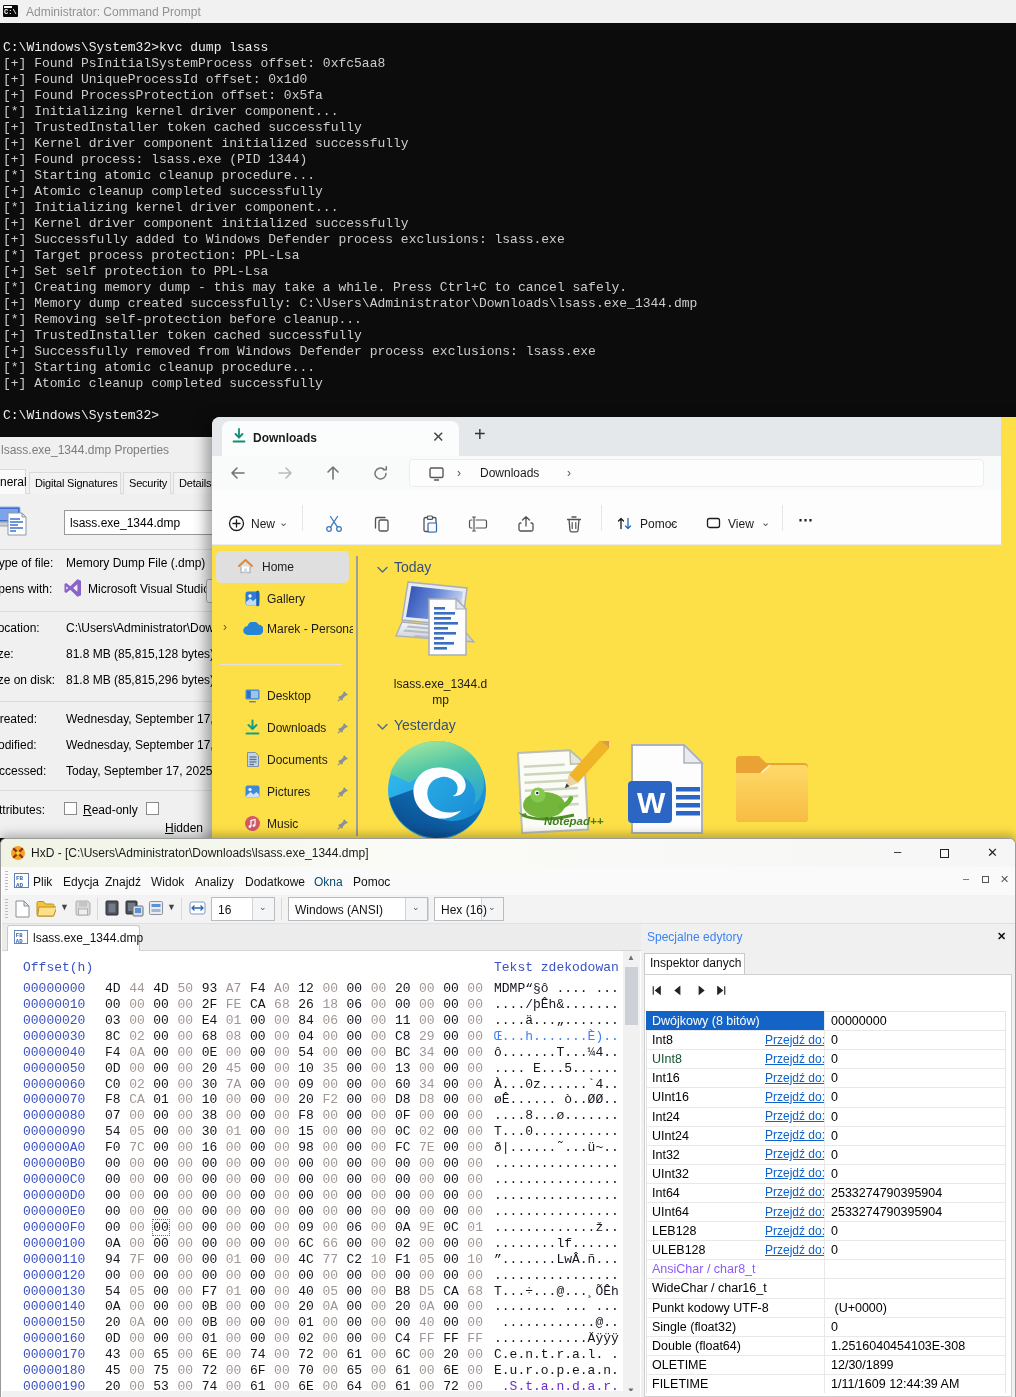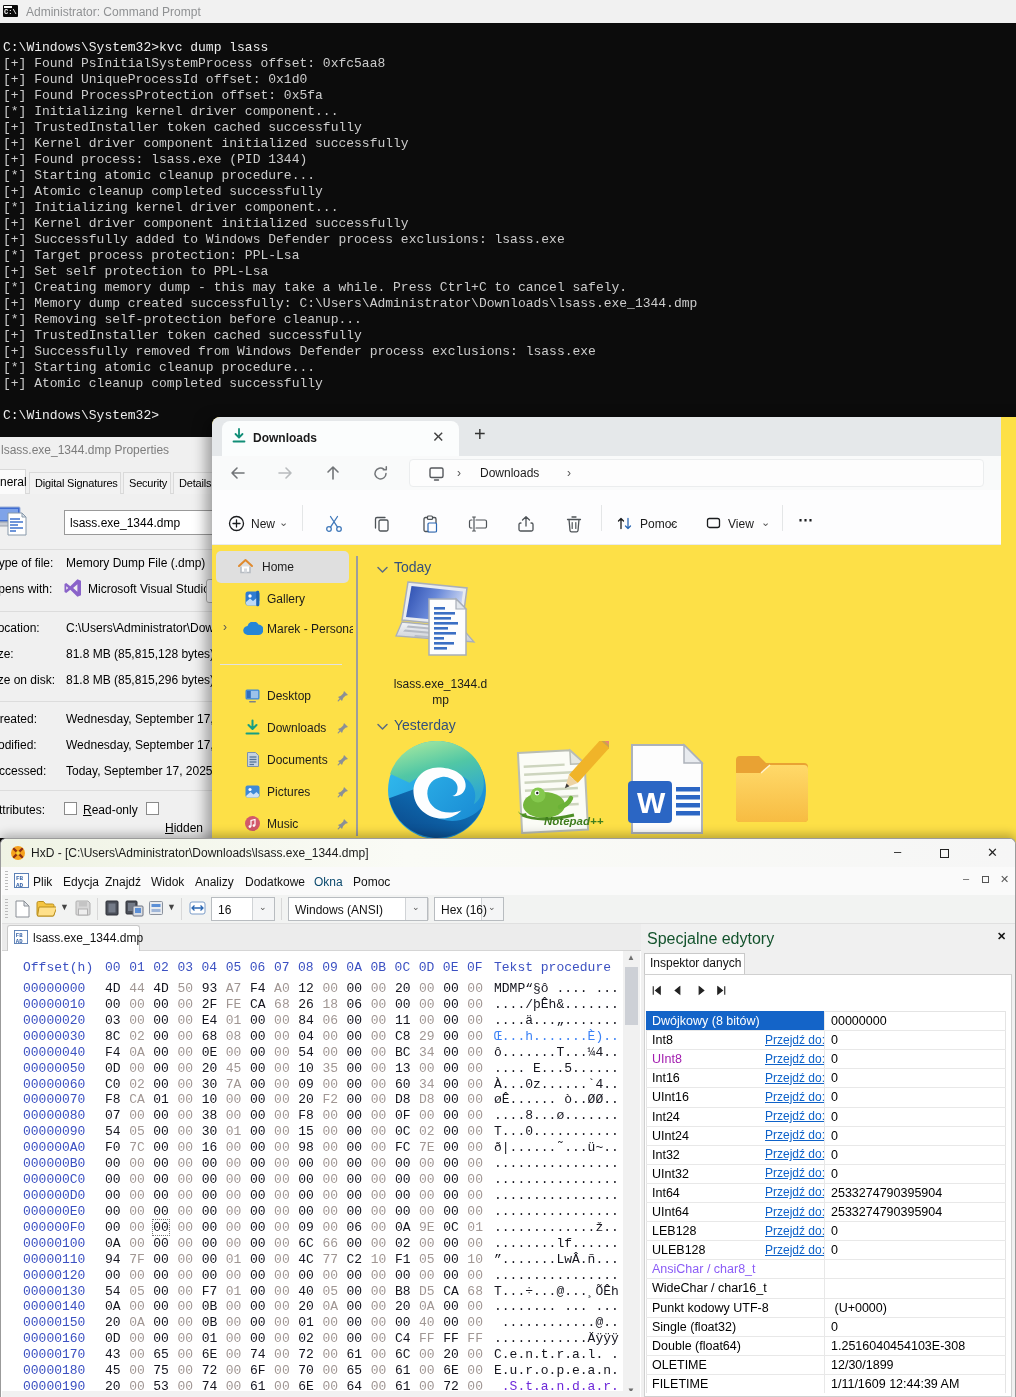--- a/index.html
+++ b/index.html
@@ -478,22 +478,21 @@
 <div class="abs" style="left:1px;top:85px;width:639px;height:27px;background:#ececec;border-bottom:1px solid #d5d5d5"></div>
 <div class="abs" style="left:6px;top:86px;width:133px;height:26px;background:#fff;border:1px solid #c9c9c9;border-bottom:none;border-radius:3px 3px 0 0"></div>
 <svg class="abs" style="left:13px;top:91px" width="14" height="14" viewBox="0 0 15 15">
 <rect x="0.5" y="0.5" width="14" height="14" fill="#fff" stroke="#5a7fb5"></rect>
 <text x="2" y="7" font-size="6" font-weight="bold" fill="#3a66a8" font-family="Liberation Mono">FB</text>
 <text x="2" y="13.5" font-size="6" font-weight="bold" fill="#3a66a8" font-family="Liberation Mono">AD</text>
     </svg>
 <span class="abs" style="left:32px;top:92px;font-size:12px;color:#111">lsass.exe_1344.dmp</span>
 <div class="abs" style="left:1px;top:112px;width:639px;height:446px;background:#fff"></div>
 <div class="hxrow mono" style="left:22px;top:121px;color:#3c51c2">Offset(h)</div>
-<div class="hxrow mono" style="left:104px;top:121px;color:#3c51c2;word-spacing:0.73px">00 01 02 03 04 05 06 07 08 09 0A 0B 0C 0D 0E 0F</div>
-<div class="hxrow mono" style="left:493px;top:121px;color:#3c51c2">Tekst procedure</div>
+<div class="hxrow mono" style="left:493px;top:121px;color:#3c51c2">Tekst zdekodowan</div>
 <div class="hxrow mono off" style="left:22px;top:142.0px">00000000</div>
 <div class="hxrow mono" style="left:104px;top:142.0px;word-spacing:0.73px"><b class="hb">4D</b> <b class="hz">44</b> <b class="hb">4D</b> <b class="hz">50</b> <b class="hb">93</b> <b class="hz">A7</b> <b class="hb">F4</b> <b class="hz">A0</b> <b class="hb">12</b> <b class="hz">00</b> <b class="hb">00</b> <b class="hz">00</b> <b class="hb">20</b> <b class="hz">00</b> <b class="hb">00</b> <b class="hz">00</b></div>
 <div class="hxrow mono" style="left:493px;top:142.0px;color:#14141e">MDMP“§ô&nbsp;.... ...</div>
 <div class="hxrow mono off" style="left:22px;top:157.9px">00000010</div>
 <div class="hxrow mono" style="left:104px;top:157.9px;word-spacing:0.73px"><b class="hb">00</b> <b class="hz">00</b> <b class="hb">00</b> <b class="hz">00</b> <b class="hb">2F</b> <b class="hz">FE</b> <b class="hb">CA</b> <b class="hz">68</b> <b class="hb">26</b> <b class="hz">18</b> <b class="hb">06</b> <b class="hz">00</b> <b class="hb">00</b> <b class="hz">00</b> <b class="hb">00</b> <b class="hz">00</b></div>
 <div class="hxrow mono" style="left:493px;top:157.9px;color:#14141e">..../þÊh&amp;.......</div>
 <div class="hxrow mono off" style="left:22px;top:173.8px">00000020</div>
 <div class="hxrow mono" style="left:104px;top:173.8px;word-spacing:0.73px"><b class="hb">03</b> <b class="hz">00</b> <b class="hb">00</b> <b class="hz">00</b> <b class="hb">E4</b> <b class="hz">01</b> <b class="hb">00</b> <b class="hz">00</b> <b class="hb">84</b> <b class="hz">06</b> <b class="hb">00</b> <b class="hz">00</b> <b class="hb">11</b> <b class="hz">00</b> <b class="hb">00</b> <b class="hz">00</b></div>
 <div class="hxrow mono" style="left:493px;top:173.8px;color:#14141e">....ä...„.......</div>
 <div class="hxrow mono off" style="left:22px;top:189.8px">00000030</div>
@@ -564,21 +563,21 @@
 <div class="hxrow mono" style="left:493px;top:524.1px;color:#14141e">E.u.r.o.p.e.a.n.</div>
 <div class="hxrow mono off" style="left:22px;top:540.0px">00000190</div>
 <div class="hxrow mono" style="left:104px;top:540.0px;word-spacing:0.73px"><b class="hb">20</b> <b class="hz">00</b> <b class="hb">53</b> <b class="hz">00</b> <b class="hb">74</b> <b class="hz">00</b> <b class="hb">61</b> <b class="hz">00</b> <b class="hb">6E</b> <b class="hz">00</b> <b class="hb">64</b> <b class="hz">00</b> <b class="hb">61</b> <b class="hz">00</b> <b class="hb">72</b> <b class="hz">00</b></div>
 <div class="hxrow mono" style="left:493px;top:540.0px;color:#6d28d9"> .S.t.a.n.d.a.r.</div>
 <div class="abs" style="left:622px;top:112px;width:17px;height:446px;background:#f1f1f1"></div>
 <span class="abs" style="left:626px;top:114px;font-size:8px;color:#707070">▲</span>
 <div class="abs" style="left:624px;top:128px;width:13px;height:58px;background:#cdd0d6"></div>
 <span class="abs" style="left:626px;top:547px;font-size:8px;color:#707070">▼</span>
 <div class="abs" style="left:1px;top:552px;width:638px;height:9px;background:#f1f1f1"></div>
 <div class="abs" style="left:640px;top:85px;width:374px;height:473px;background:#f0f0f0"></div>
-<span class="abs" style="left:646px;top:91px;font-size:16px;color:#14532d">Specjalne edytory</span>
+<span class="abs" style="left:646px;top:91px;font-size:12px;color:#3b82f6">Specjalne edytory</span>
 <span class="abs" style="left:996px;top:91px;font-size:11px;color:#111;font-weight:bold">✕</span>
 <div class="abs" style="left:643px;top:114px;width:101px;height:21px;background:#fff;border:1px solid #c9c9c9;border-bottom:none"></div>
 <span class="abs" style="left:649px;top:117px;font-size:12px;color:#111">Inspektor danych</span>
 <div class="abs" style="left:643px;top:135px;width:368px;height:423px;background:#fff;border:1px solid #d0d0d0"></div>
 <svg class="abs" style="left:649px;top:145px" width="13" height="13" viewBox="0 0 14 13">
       <path d="M3.5 2 v9 M11 2.5 L6 6.5 L11 10.5 Z" stroke="#222" fill="#222" stroke-width="1.2"></path>
     </svg>
 <svg class="abs" style="left:670px;top:145px" width="13" height="13" viewBox="0 0 14 13">
       <path d="M9.5 2.5 L4.5 6.5 L9.5 10.5 Z" stroke="#222" fill="#222" stroke-width="1.2"></path>
     </svg>
@@ -590,21 +589,21 @@
     </svg>
 <div class="abs" style="left:645px;top:172px;width:360px;height:382px;border:1px solid #e4e4e4;border-bottom:none"></div>
 <div class="abs" style="left:645px;top:172.0px;width:178px;height:19.1px;background:#1464c8"></div>
 <span class="abs" style="left:651px;top:175.0px;font-size:12.5px;color:#fff">Dwójkowy (8 bitów)</span>
 <span class="abs" style="left:830px;top:175.0px;font-size:12.5px;color:#000">00000000</span>
 <div class="abs" style="left:645px;top:191.1px;width:360px;height:1px;background:#e8e8e8"></div>
 <span class="abs" style="left:651px;top:194.1px;font-size:12.5px;color:#000">Int8</span>
 <span class="abs lnk" style="left:764px;top:193.6px;font-size:12px">Przejdź do:</span>
 <span class="abs" style="left:830px;top:194.1px;font-size:12.5px;color:#000">0</span>
 <div class="abs" style="left:645px;top:210.2px;width:360px;height:1px;background:#e8e8e8"></div>
-<span class="abs" style="left:651px;top:213.2px;font-size:12.5px;color:#a21caf">UInt8</span>
+<span class="abs" style="left:651px;top:213.2px;font-size:12.5px;color:#14532d">UInt8</span>
 <span class="abs lnk" style="left:764px;top:212.7px;font-size:12px">Przejdź do:</span>
 <span class="abs" style="left:830px;top:213.2px;font-size:12.5px;color:#000">0</span>
 <div class="abs" style="left:645px;top:229.3px;width:360px;height:1px;background:#e8e8e8"></div>
 <span class="abs" style="left:651px;top:232.3px;font-size:12.5px;color:#000">Int16</span>
 <span class="abs lnk" style="left:764px;top:231.8px;font-size:12px">Przejdź do:</span>
 <span class="abs" style="left:830px;top:232.3px;font-size:12.5px;color:#000">0</span>
 <div class="abs" style="left:645px;top:248.4px;width:360px;height:1px;background:#e8e8e8"></div>
 <span class="abs" style="left:651px;top:251.4px;font-size:12.5px;color:#000">UInt16</span>
 <span class="abs lnk" style="left:764px;top:250.9px;font-size:12px">Przejdź do:</span>
 <span class="abs" style="left:830px;top:251.4px;font-size:12.5px;color:#000">0</span>

